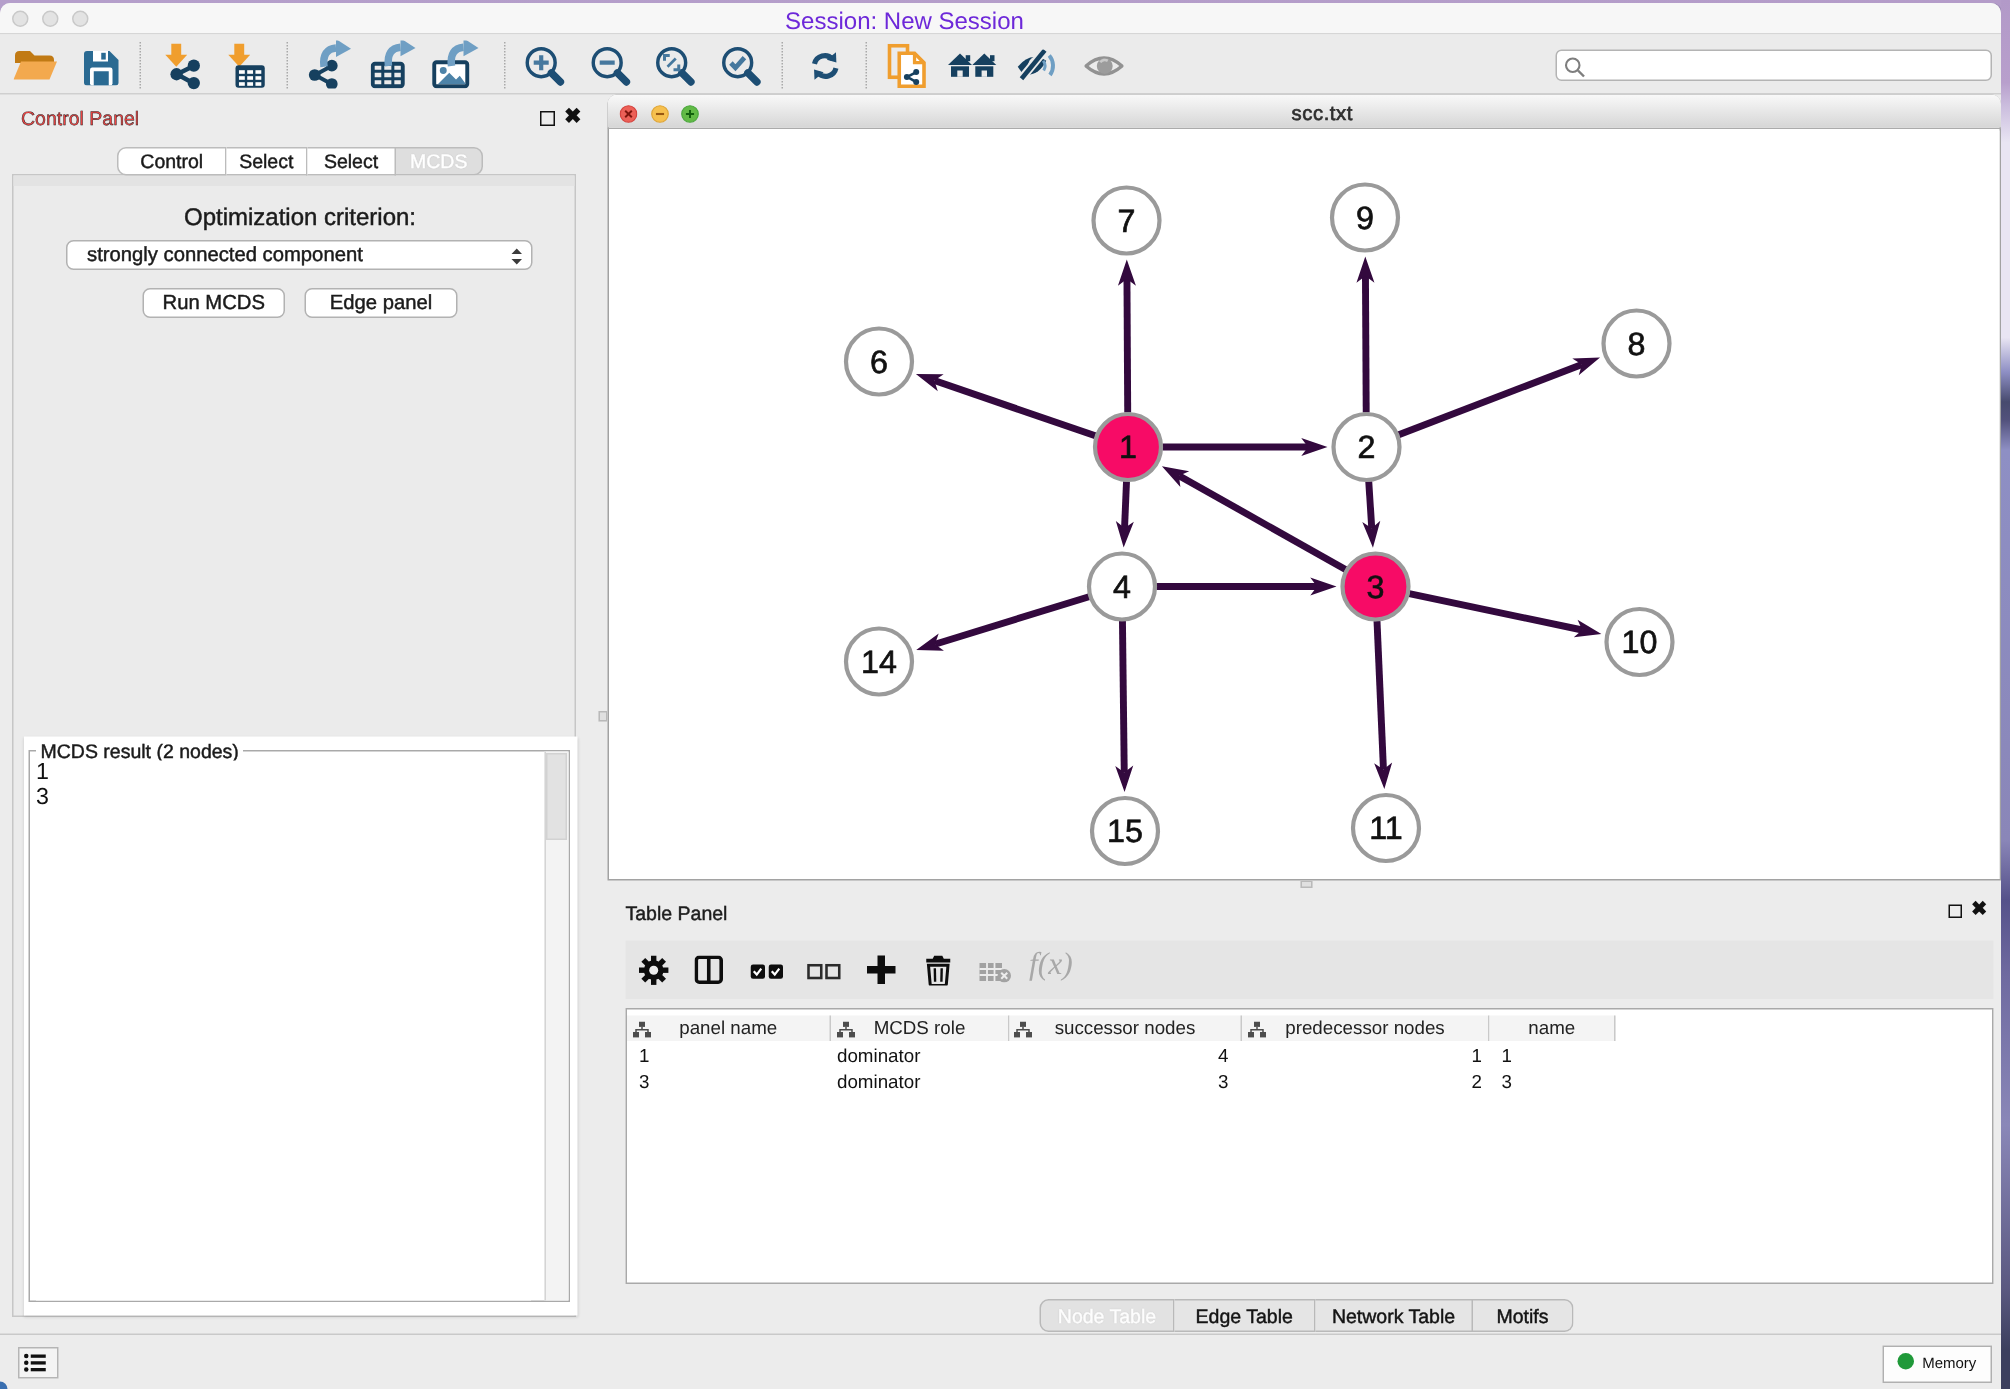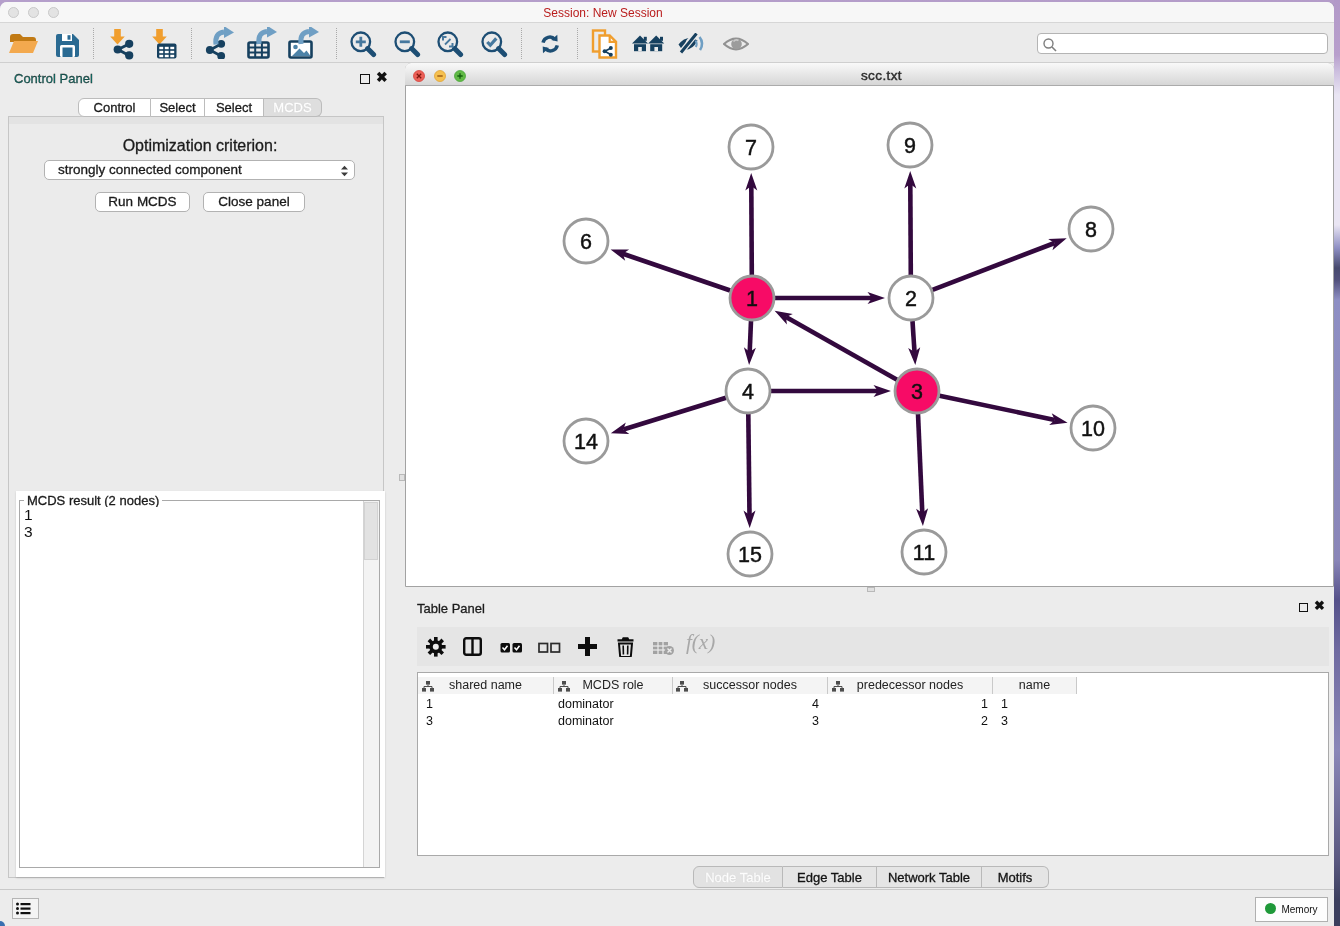--- a/index.html
+++ b/index.html
@@ -1,25 +1,25 @@
 <!DOCTYPE html>
 <html><head><meta charset="utf-8"><style>
 *{margin:0;padding:0;box-sizing:border-box}
 html,body{width:1340px;height:926px;overflow:hidden}
 body{font-family:"Liberation Sans",sans-serif;background:linear-gradient(90deg,#b59fcb,#b49cc9);position:relative}
 .abs{position:absolute}
 #win{left:0;top:2px;width:1334px;height:924px;background:#ececec;border-radius:7px 7px 0 0;box-shadow:1px 0 0 #9d8bb5}
 #titlebar{left:0;top:2px;width:1334px;height:21px;background:#f7f7f7;border-radius:7px 7px 0 0;border-bottom:1px solid #d6d6d6}
 .tl{width:11px;height:11px;border-radius:50%;background:#e3e3e3;border:1px solid #c9c9c9;top:7px}
-#wtitle{top:6px;left:0;width:1206px;text-align:center;font-size:12px;color:#b91c1c}
+#wtitle{top:6px;left:0;width:1206px;text-align:center;font-size:16px;color:#6d28d9}
 #toolbar{left:0;top:23px;width:1334px;height:40px;background:#ebebeb;border-bottom:1px solid #cfcfcf}
 .vsep{top:28px;height:31px;width:0;border-left:1px dotted #a9a9a9}
 #search{left:1037px;top:33px;width:291px;height:21px;background:#fff;border:1px solid #b4b4b4;border-radius:4px}
 
-#cptitle{left:14px;top:71px;font-size:13px;color:#0f766e;-webkit-text-stroke:0.3px #1d1d1d}
+#cptitle{left:14px;top:71px;font-size:13px;color:#ef4444;-webkit-text-stroke:0.3px #1d1d1d}
 .tab{top:98px;height:19px;z-index:2;background:#fff;border:1px solid #bcbcbc;font-size:13px;color:#1a1a1a;-webkit-text-stroke:0.3px #1a1a1a;text-align:center;line-height:18px}
 #cpbody{left:8px;top:116px;width:376px;height:762px;background:#ebebeb;border:1px solid #c6c6c6}
 #cpstrip{left:9px;top:117px;width:374px;height:7px;background:#e3e3e3}
 #optlbl{left:0;top:137px;width:400px;text-align:center;font-size:16px;color:#1b1b1b;-webkit-text-stroke:0.3px #1d1d1d}
 #combo{left:44px;top:160px;width:311px;height:20px;background:#fff;border:1px solid #b2b2b2;border-radius:5px;font-size:13.5px;color:#1b1b1b;-webkit-text-stroke:0.3px #1b1b1b;line-height:18px;padding-left:13px}
 .btn{top:192px;height:20px;background:#fff;border:1px solid #b2b2b2;border-radius:5px;font-size:13.5px;color:#1b1b1b;-webkit-text-stroke:0.3px #1b1b1b;text-align:center;line-height:18px}
 #mcdswhite{left:16px;top:491px;width:369px;height:386px;background:#fff;box-shadow:0 1px 2px rgba(0,0,0,0.15)}
 #mcdsgrp{left:19px;top:500px;width:361px;height:368px;border:1px solid #a9a9a9;box-shadow:inset 0 0 0 0.5px #fff}
 #mcdslbl{left:24px;top:493px;background:#fff;font-size:13px;color:#1b1b1b;-webkit-text-stroke:0.3px #1b1b1b;padding:0 3px}
 #mcdstext{left:24px;top:507px;width:330px;height:360px;background:#fff;font-size:15.5px;color:#111;line-height:16.5px}
@@ -211,21 +211,21 @@
 <div class="abs tab" style="left:151px;width:54px;border-left:none">Select</div>
 <div class="abs tab" style="left:205px;width:59px;border-left:none">Select</div>
 <div class="abs tab" style="left:264px;width:58px;border-left:none;background:#dedede;color:#ffffff;-webkit-text-stroke:0.3px #fff;text-shadow:0 0 1px #bbb;border-radius:0 6px 6px 0">MCDS</div>
 <div class="abs" id="optlbl">Optimization criterion:</div>
 <div class="abs" id="combo">strongly connected component
   <svg class="abs" style="right:5px;top:4px" width="9" height="12" viewBox="0 0 9 12">
       <path d="M1 4.4 L4.5 0.7 L8 4.4 Z M1 7.6 L4.5 11.3 L8 7.6 Z" fill="#3c3c3c"></path>
     </svg>
 </div>
 <div class="abs btn" style="left:95px;width:95px">Run MCDS</div>
-<div class="abs btn" style="left:203px;width:102px">Close panel</div>
+<div class="abs btn" style="left:203px;width:102px">Edge panel</div>
 <div class="abs" id="mcdswhite"></div>
 <div class="abs" id="mcdsgrp"></div>
 <div class="abs" id="mcdslbl">MCDS result (2 nodes)</div>
 <div class="abs" id="mcdstext">1<br>3</div>
 <div class="abs" id="mcdsscroll"></div>
 <div class="abs" id="mcdsthumb"></div>
 
 <div class="abs" id="netframe"></div>
 <div class="abs" id="nettitle"></div>
 <svg class="abs" style="left:413px;top:70px" width="12" height="12" viewBox="0 0 12 12">
@@ -343,21 +343,21 @@
       <line x1="1" y1="5" x2="16" y2="5"></line>
       <line x1="1" y1="9" x2="16" y2="9"></line>
       <line x1="6" y1="1" x2="6" y2="13"></line>
       <line x1="11" y1="1" x2="11" y2="13"></line>
     </g>
     <circle cx="17.5" cy="9.5" r="4.5" fill="#a2a2a2"></circle>
     <path d="M15.5,7.5 l4,4 M19.5,7.5 l-4,4" stroke="#ececec" stroke-width="1.4"></path>
   </svg>
 <div class="abs" style="left:686px;top:630px;font-family:'Liberation Serif',serif;font-style:italic;font-size:21px;color:#a8a8a8">f(x)</div>
 <div class="abs" id="tptable"></div>
-<div class="abs th" style="left:418px;width:136px">shared name</div>
+<div class="abs th" style="left:418px;width:136px">panel name</div>
 <div class="abs th" style="left:554px;width:119px">MCDS role</div>
 <div class="abs th" style="left:673px;width:155px">successor nodes</div>
 <div class="abs th" style="left:828px;width:165px">predecessor nodes</div>
 <div class="abs th" style="left:993px;width:84px">name</div>
 <svg class="abs" style="left:422px;top:681px" width="12" height="11" viewBox="0 0 12 11">
     <g fill="#4d4d4d">
       <rect x="4" y="0" width="4" height="3.6"></rect>
       <rect x="0" y="7" width="4" height="3.6"></rect>
       <rect x="8" y="7" width="4" height="3.6"></rect>
     </g>

